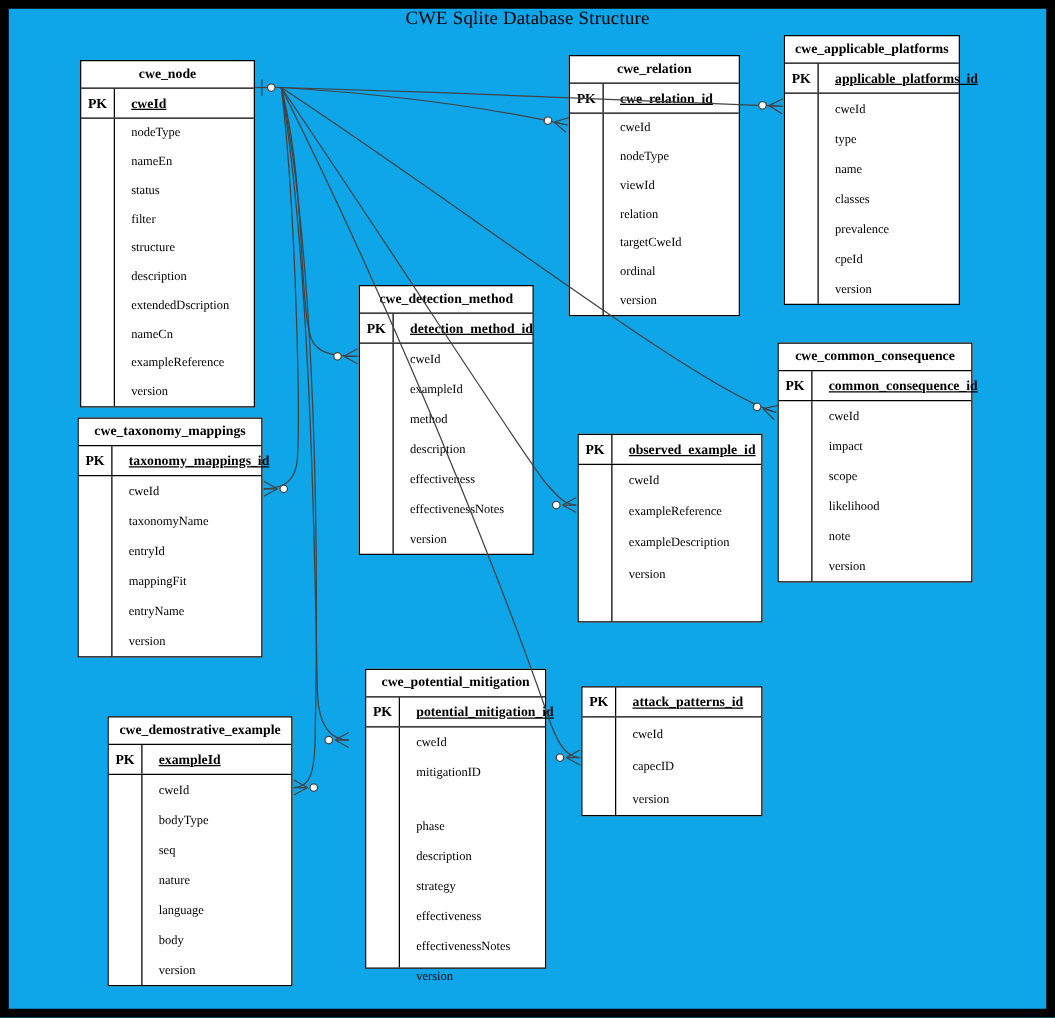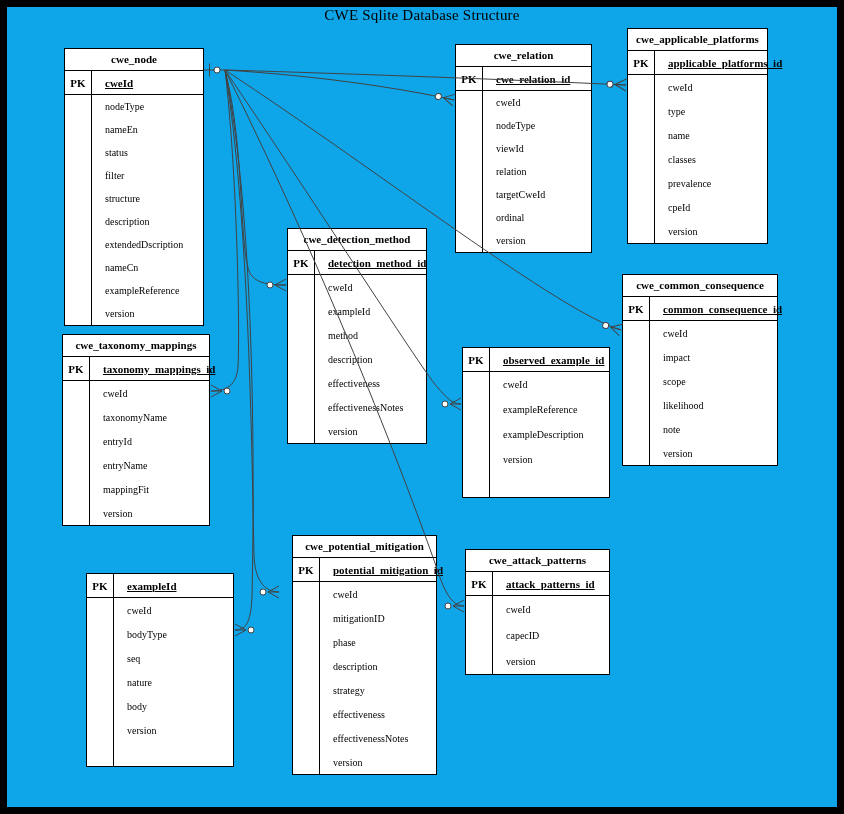--- a/index.html
+++ b/index.html
@@ -71,38 +71,40 @@
         <div class="pk-row">
           <div class="pk-gutter">PK</div>
           <div class="pk-name">taxonomy_mappings_id</div>
         </div>
         <div class="tbl-body" style="height: 144px;">
           <div class="gutter"></div>
           <div class="fields">
             <div class="field" style="height: 24px;">cweId</div>
             <div class="field" style="height: 24px;">taxonomyName</div>
             <div class="field" style="height: 24px;">entryId</div>
+            <div class="field" style="height: 24px;">mappingFit</div>
             <div class="field" style="height: 24px;">entryName</div>
-            <div class="field" style="height: 24px;">mappingFit</div>
             <div class="field" style="height: 24px;">version</div>
           </div>
         </div>
       </div>
       <div class="tbl" style="left: 86px; top: 573px; width: 148px;">
+        <div class="tbl-name">cwe_demostrative_example</div>
         <div class="pk-row">
           <div class="pk-gutter">PK</div>
           <div class="pk-name">exampleId</div>
         </div>
         <div class="tbl-body" style="height: 168px;">
           <div class="gutter"></div>
           <div class="fields">
             <div class="field" style="height: 24px;">cweId</div>
             <div class="field" style="height: 24px;">bodyType</div>
             <div class="field" style="height: 24px;">seq</div>
             <div class="field" style="height: 24px;">nature</div>
+            <div class="field" style="height: 24px;">language</div>
             <div class="field" style="height: 24px;">body</div>
             <div class="field" style="height: 24px;">version</div>
           </div>
         </div>
       </div>
       <div class="tbl" style="left: 287px; top: 228px; width: 140px;">
         <div class="tbl-name">cwe_detection_method</div>
         <div class="pk-row">
           <div class="pk-gutter">PK</div>
           <div class="pk-name">detection_method_id</div>
@@ -124,21 +126,21 @@
         <div class="tbl-name">cwe_potential_mitigation</div>
         <div class="pk-row">
           <div class="pk-gutter">PK</div>
           <div class="pk-name">potential_mitigation_id</div>
         </div>
         <div class="tbl-body" style="height: 192px;">
           <div class="gutter"></div>
           <div class="fields">
             <div class="field" style="height: 24px;">cweId</div>
             <div class="field" style="height: 24px;">mitigationID</div>
-            <div class="field" style="height: 24px;">phase</div>
+            <div class="field" style="height: 24px; margin-top: 19px;">phase</div>
             <div class="field" style="height: 24px;">description</div>
             <div class="field" style="height: 24px;">strategy</div>
             <div class="field" style="height: 24px;">effectiveness</div>
             <div class="field" style="height: 24px;">effectivenessNotes</div>
             <div class="field" style="height: 24px;">version</div>
           </div>
         </div>
       </div>
       <div class="tbl" style="left: 455px; top: 44px; width: 137px;">
         <div class="tbl-name">cwe_relation</div>
@@ -168,21 +170,20 @@
           <div class="gutter"></div>
           <div class="fields">
             <div class="field" style="height: 25px;">cweId</div>
             <div class="field" style="height: 25px;">exampleReference</div>
             <div class="field" style="height: 25px;">exampleDescription</div>
             <div class="field" style="height: 25px;">version</div>
           </div>
         </div>
       </div>
       <div class="tbl" style="left: 465px; top: 549px; width: 145px;">
-        <div class="tbl-name">cwe_attack_patterns</div>
         <div class="pk-row">
           <div class="pk-gutter">PK</div>
           <div class="pk-name">attack_patterns_id</div>
         </div>
         <div class="tbl-body" style="height: 78px;">
           <div class="gutter"></div>
           <div class="fields">
             <div class="field" style="height: 26px;">cweId</div>
             <div class="field" style="height: 26px;">capecID</div>
             <div class="field" style="height: 26px;">version</div>

